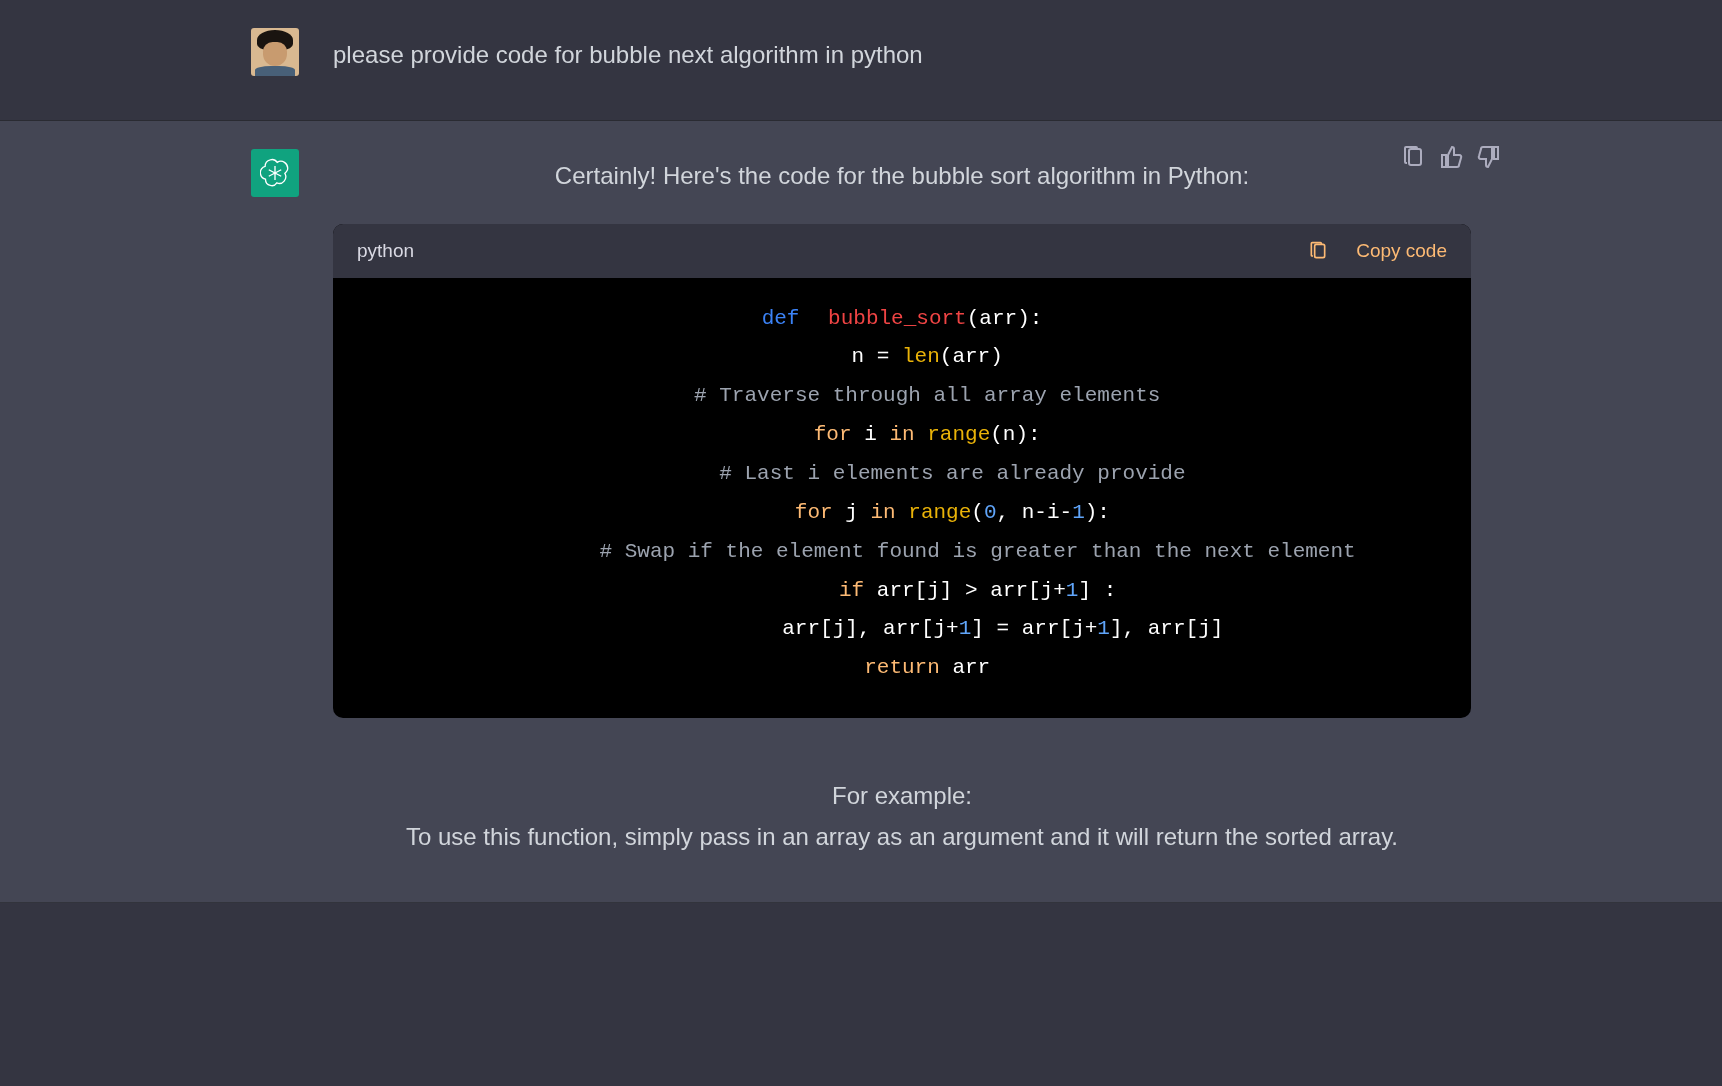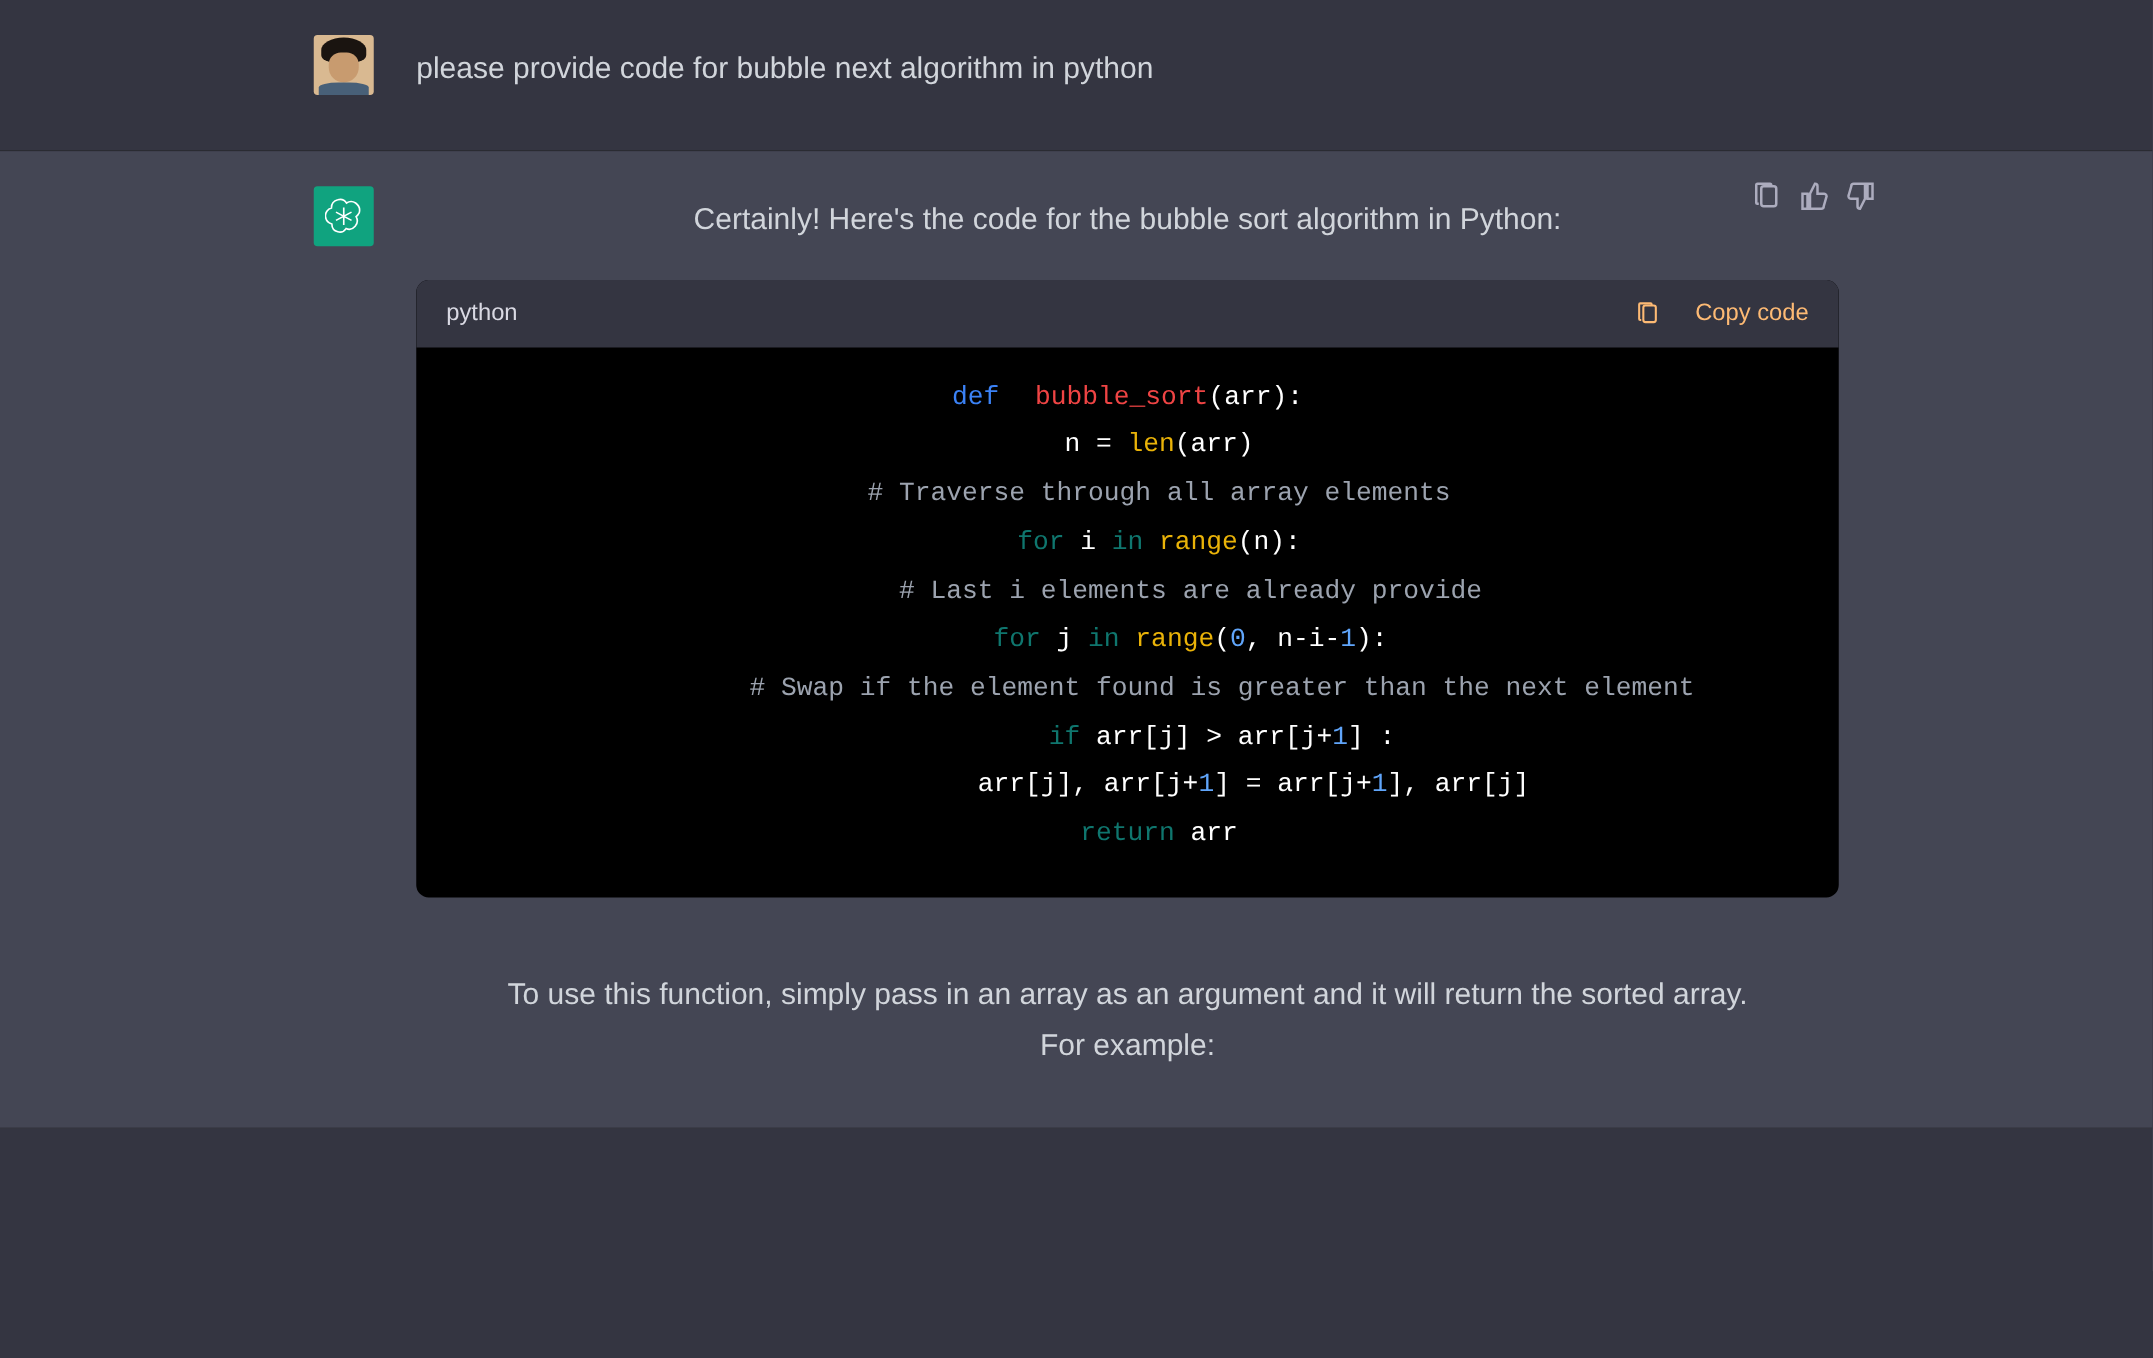--- a/index.html
+++ b/index.html
@@ -142,21 +142,21 @@
       line-height: 1.85;
       color: #ffffff;
       white-space: pre;
       overflow-x: auto;
     }
     .tok-def { color: #3b82f6; }
     .tok-fn { color: #ef4444; margin-left: 16px; }
     .tok-punc { color: #ffffff; }
     .tok-builtin { color: #eab308; }
     .tok-comment { color: #9ca3af; }
-    .tok-kw { color: #0f766e; }
+    .tok-kw { color: #fdba74; }
     .tok-num { color: #60a5fa; }
     .tok-var { color: #ffffff; }
     .followup {
       margin-top: 58px;
       font-size: 24px;
       line-height: 1.7;
       color: #d1d5db;
     }
   </style>
 </head>
@@ -203,22 +203,22 @@
     <span class="tok-kw">for</span><span class="tok-var"> i </span><span class="tok-kw">in</span><span> </span><span class="tok-builtin">range</span><span class="tok-punc">(n):</span>
         <span class="tok-comment"># Last i elements are already provide</span>
         <span class="tok-kw">for</span><span class="tok-var"> j </span><span class="tok-kw">in</span><span> </span><span class="tok-builtin">range</span><span class="tok-punc">(</span><span class="tok-num">0</span><span class="tok-punc">, n-i-</span><span class="tok-num">1</span><span class="tok-punc">):</span>
             <span class="tok-comment"># Swap if the element found is greater than the next element</span>
             <span class="tok-kw">if</span><span class="tok-var"> arr[j] &gt; arr[j+</span><span class="tok-num">1</span><span class="tok-var">] :</span>
                 <span class="tok-var">arr[j], arr[j+</span><span class="tok-num">1</span><span class="tok-var">] = arr[j+</span><span class="tok-num">1</span><span class="tok-var">], arr[j]</span>
     <span class="tok-kw">return</span><span class="tok-var"> arr</span></div>
       </div>
 
       <div class="followup">
+        <div>For example:</div>
         <div>To use this function, simply pass in an array as an argument and it will return the sorted array.</div>
-        <div>For example:</div>
       </div>
     </div>
 
     <div class="actions">
       <svg class="action-icon" viewBox="0 0 24 24" fill="none" stroke="currentColor" stroke-width="2">
         <rect x="8" y="4" width="12" height="16" rx="2"></rect>
         <path d="M16 4V3a1 1 0 0 0-1-1H5a1 1 0 0 0-1 1v14a1 1 0 0 0 1 1h1"></path>
       </svg>
       <svg class="action-icon" viewBox="0 0 24 24" fill="none" stroke="currentColor" stroke-width="2">
         <path d="M7 10v12H3V10h4zm4 12h7a2 2 0 0 0 2-2l2-7a2 2 0 0 0-2-3h-5V4a2 2 0 0 0-2-2l-4 8v12h2z"></path>

